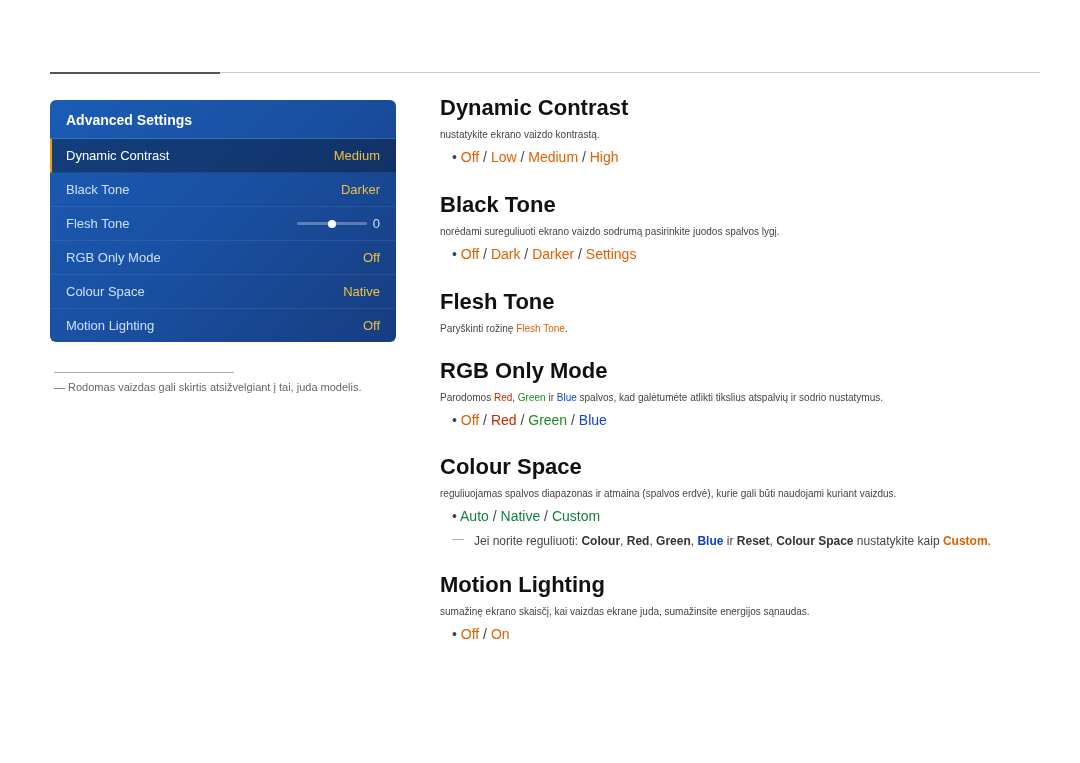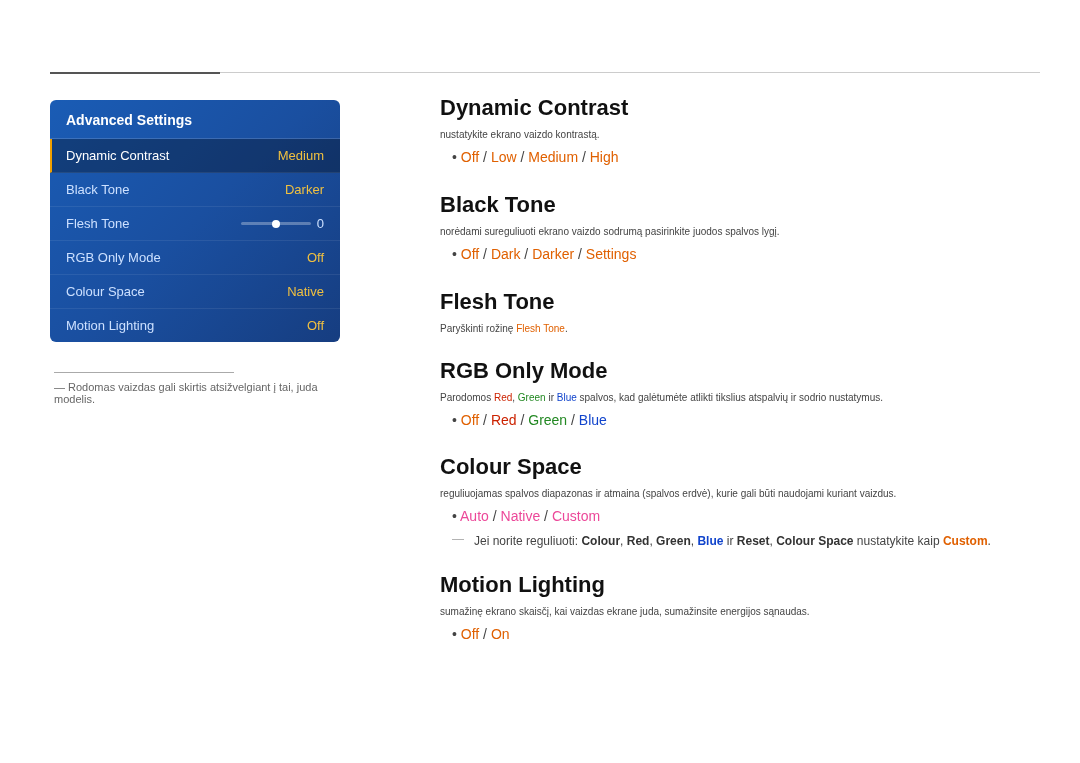--- a/index.html
+++ b/index.html
@@ -29,21 +29,21 @@
       width: 170px;
       height: 2px;
       background: #555;
     }
 
     
     .left-panel {
       position: absolute;
       top: 100px;
       left: 50px;
-      width: 290px;
+      width: 346px;
     }
 
     .advanced-settings-box {
       background: linear-gradient(135deg, #1a5cb5 0%, #1a4fa0 50%, #163d80 100%);
       border-radius: 6px;
       padding: 0;
       overflow: hidden;
     }
 
     .advanced-settings-title {
@@ -157,21 +157,21 @@
 
     .options-line::before {
       content: '• ';
       color: #444;
     }
 
     .opt-off { color: #e06000; font-weight: normal; }
     .opt-red { color: #cc2200; font-weight: normal; }
     .opt-green { color: #228822; font-weight: normal; }
     .opt-blue { color: #1144cc; font-weight: normal; }
-    .opt-auto { color: #ec4899; }
+    .opt-auto { color: #15803d; }
     .opt-flesh { color: #e06000; }
 
     .sub-note {
       display: flex;
       align-items: flex-start;
       gap: 6px;
       margin-left: 12px;
       margin-top: 3px;
       font-size: 12px;
       color: #444;

